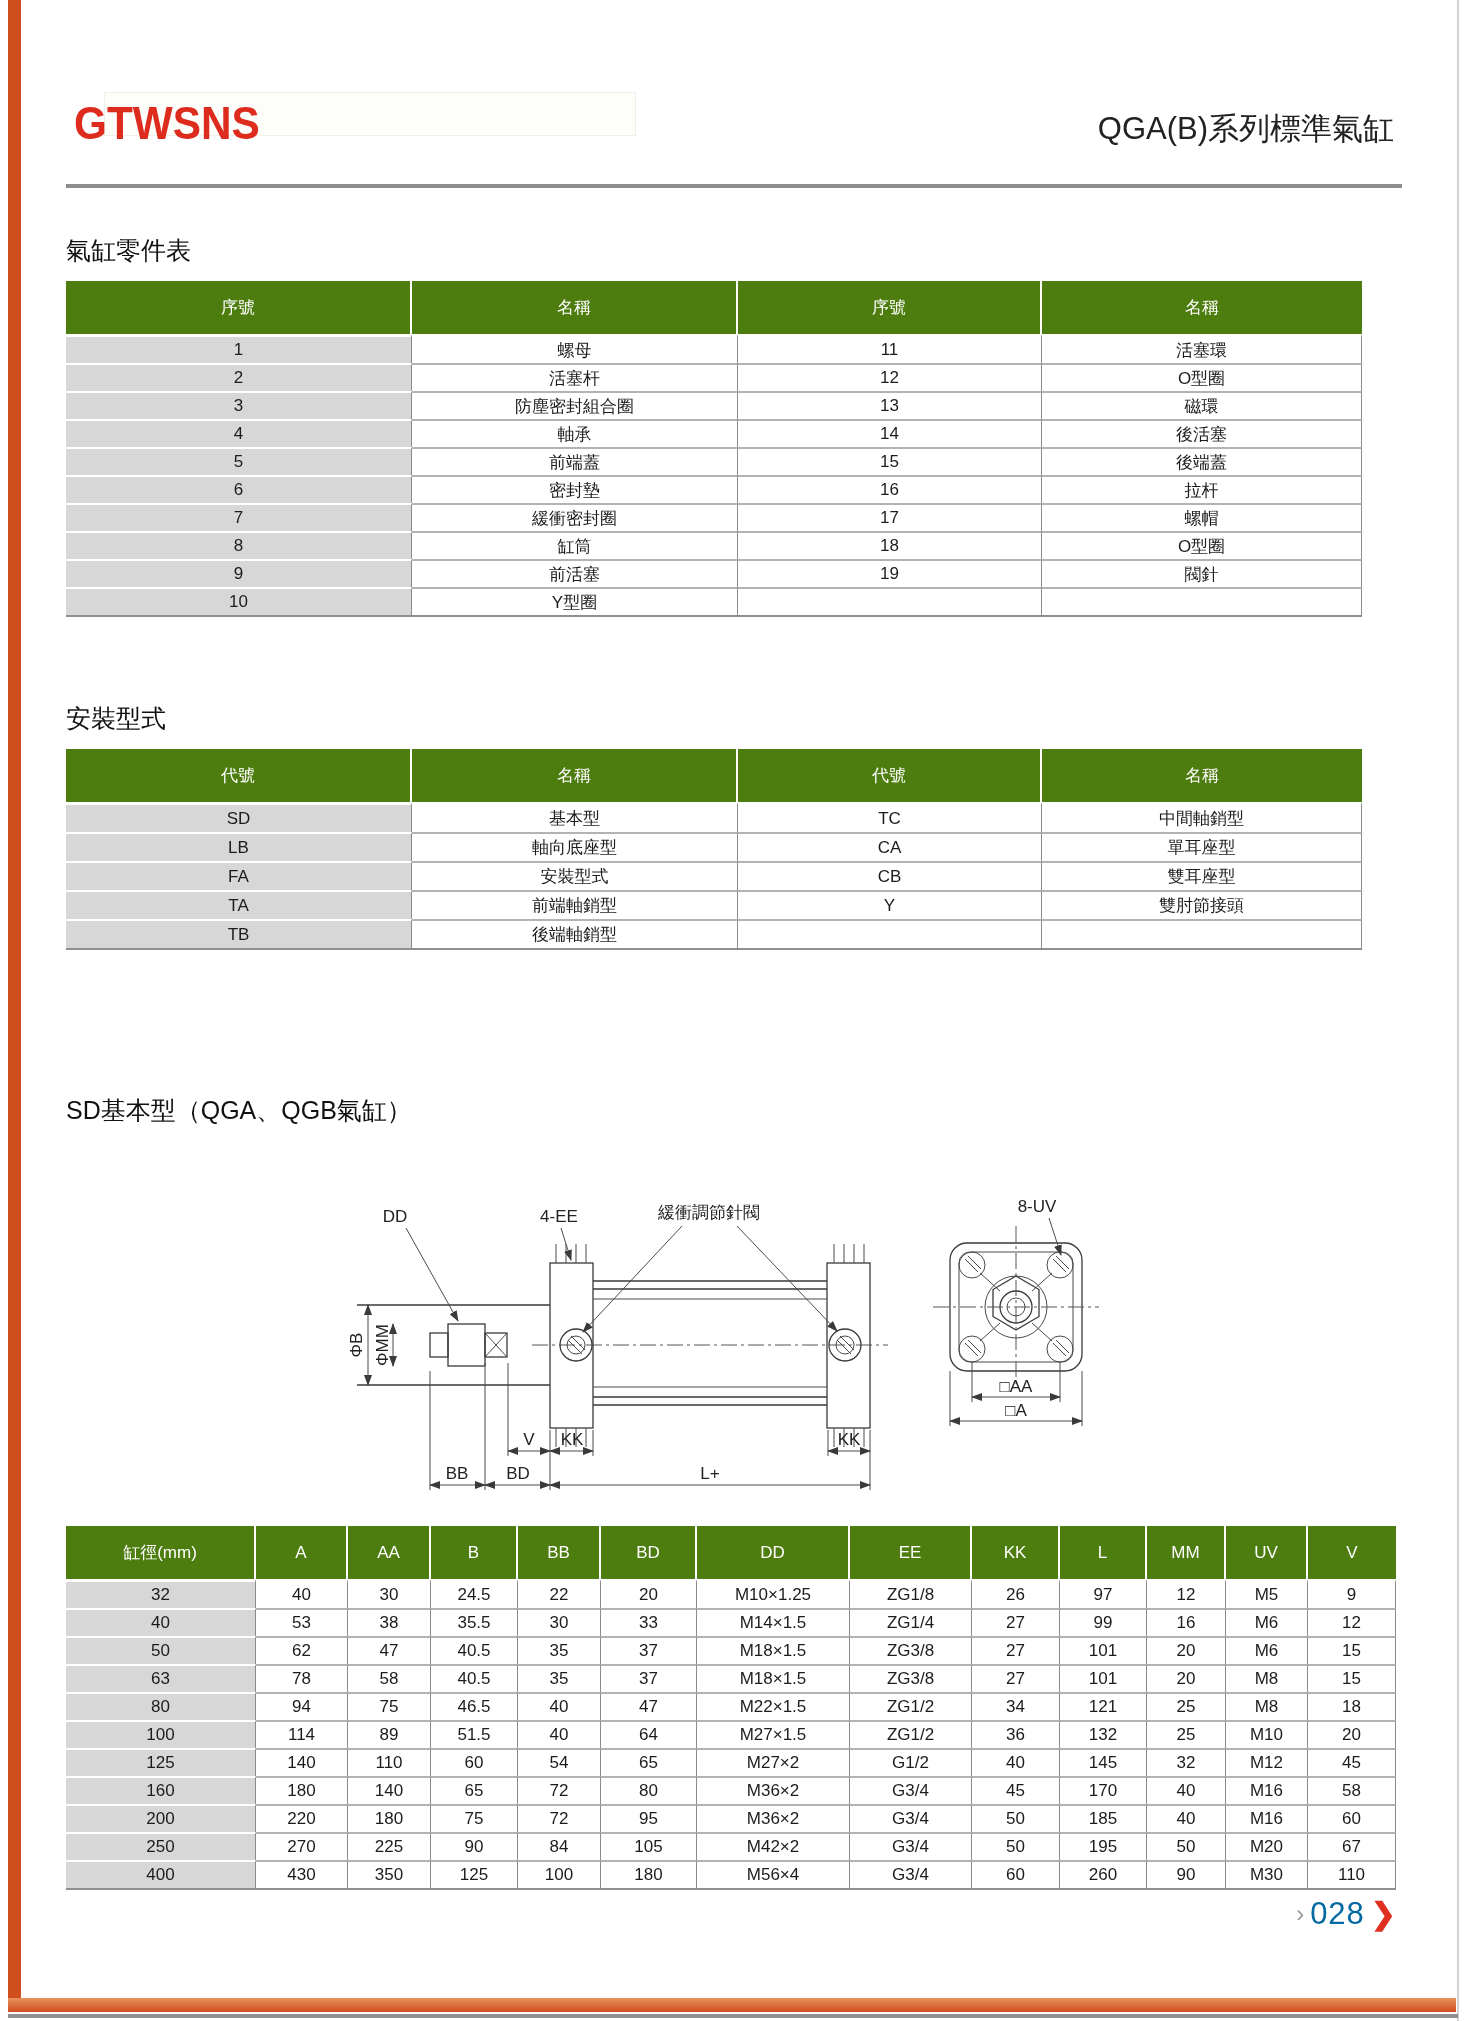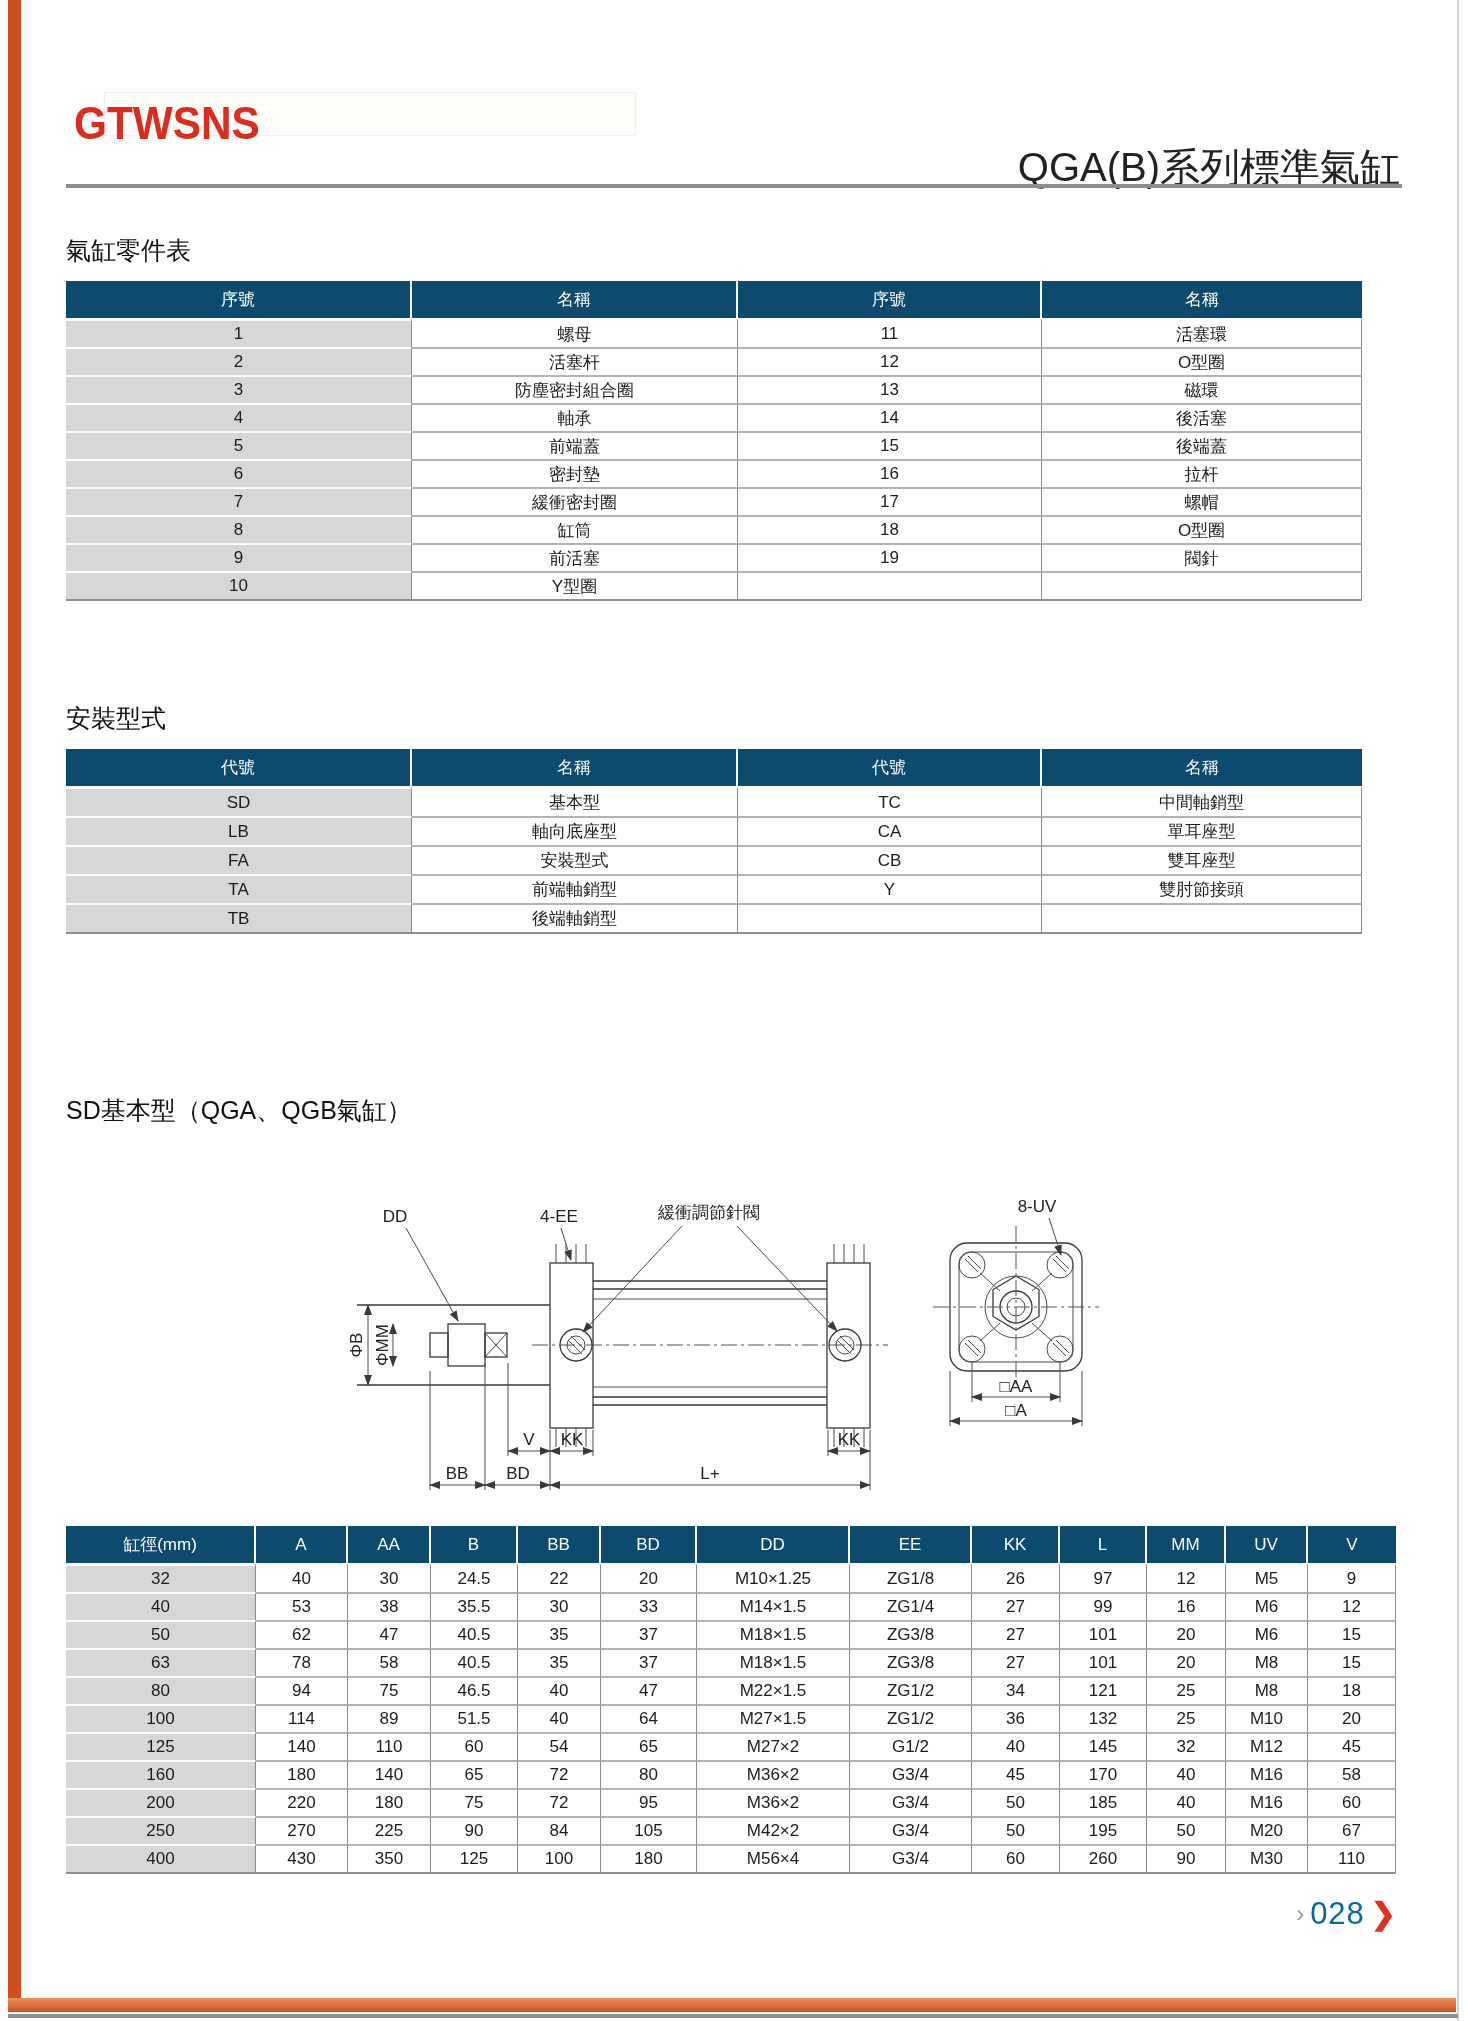--- a/index.html
+++ b/index.html
@@ -12,32 +12,32 @@
   .bottom-bar{position:absolute;left:8px;top:1998px;width:1448px;height:14px;
     background:linear-gradient(#e8925a,#cf4e1d);}
   .right-edge{position:absolute;left:1457px;top:0;width:2px;height:2021px;background:#d2d2d2;}
   .bottom-edge{position:absolute;left:8px;top:2014px;width:1450px;height:4px;background:#8f8f8f;}
 
   
   .logo{position:absolute;left:74px;top:96px;font-size:46px;font-weight:bold;color:#dd2b1d;
     letter-spacing:0px;transform:scaleX(.92);transform-origin:left;white-space:nowrap;}
   .scan-artifact{position:absolute;left:104px;top:92px;width:530px;height:42px;
     border:1px solid #f1efe9;background:#fdfdfa;}
-  .page-title{position:absolute;top:108px;right:68px;font-size:40px;color:#222;white-space:nowrap;margin-top:32px;}
+  .page-title{position:absolute;top:108px;right:74px;font-size:31px;color:#222;white-space:nowrap;}
   .header-rule{position:absolute;left:66px;top:184px;width:1336px;height:4px;background:#8d8d8d;}
 
   .section-heading{position:absolute;left:66px;font-size:25px;color:#111;white-space:nowrap;}
   #parts-heading{top:234px;}
   #mounting-heading{top:702px;}
   #drawing-heading{top:1094px;}
 
   
   table.tbl{border-collapse:separate;border-spacing:0;table-layout:fixed;position:absolute;}
-  .tbl th{background:#0c4a6e;color:#fff;font-weight:normal;font-size:17px;height:37px;
-    border-right:2px solid #fff;padding:0;text-align:center;}
+  .tbl th{background:#4d7c0f;color:#fff;font-weight:normal;font-size:17px;height:37px;
+    border-right:2px solid #fff;padding:8px;text-align:center;}
   .tbl th:last-child{border-right:none;}
   .tbl td{height:26px;font-size:17px;color:#1c1c1c;text-align:center;background:#fff;padding:0;
     border-right:1px solid #8a8a8a;border-top:2px solid #b3b3b3;white-space:nowrap;overflow:hidden;}
   .tbl td:first-child{background:#d7d7d7;border-top:2px solid #ffffff;}
   .tbl tbody tr:first-child td{border-top:3px solid #ffffff;}
   .tbl tbody tr:last-child td{border-bottom:2px solid #8f8f8f;}
   #parts-table{left:66px;top:281px;width:1296px;}
   #mounting-table{left:66px;top:749px;width:1296px;}
   #mounting-table td{height:27px;}
   #dims-table{left:66px;top:1526px;width:1330px;}

